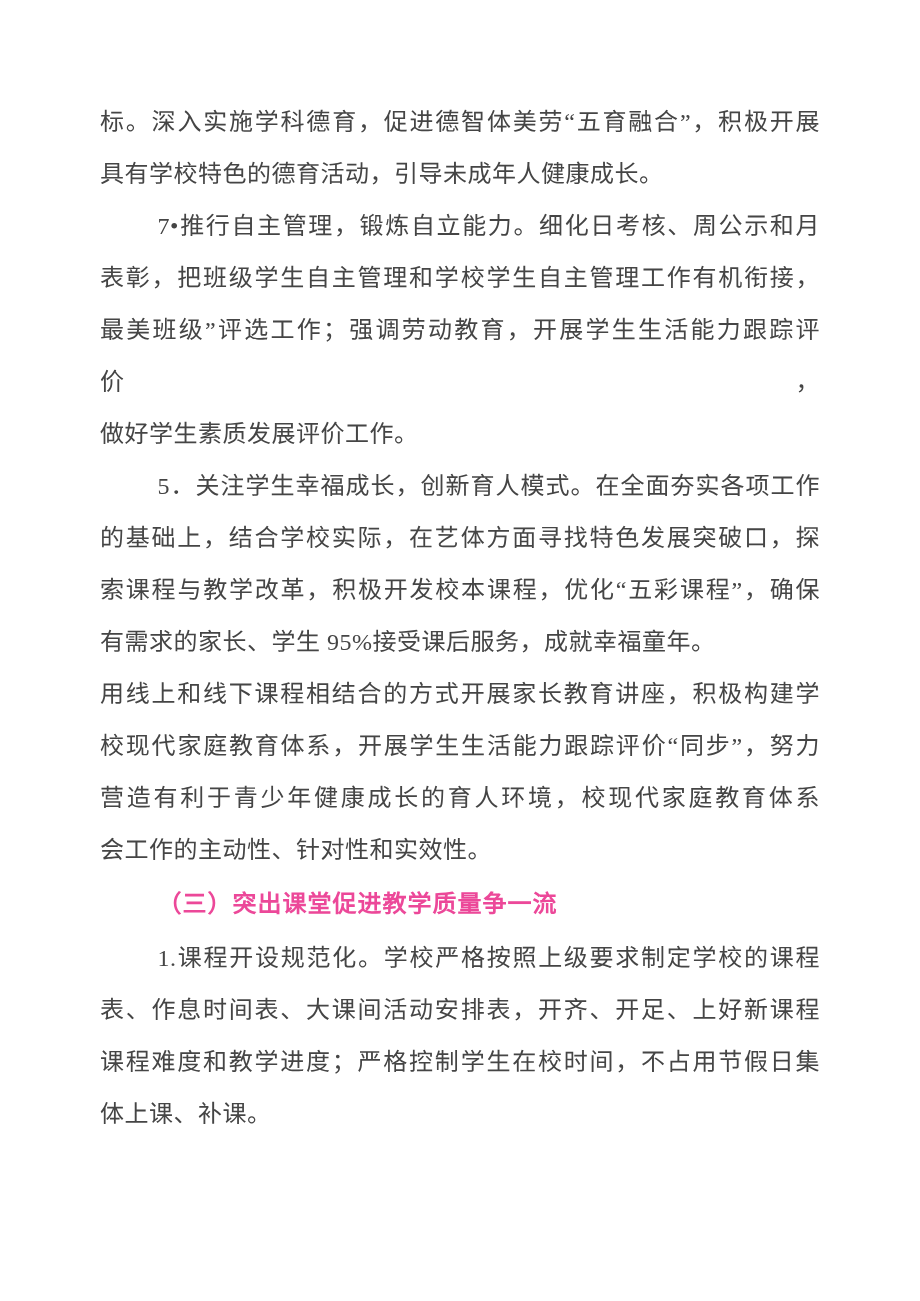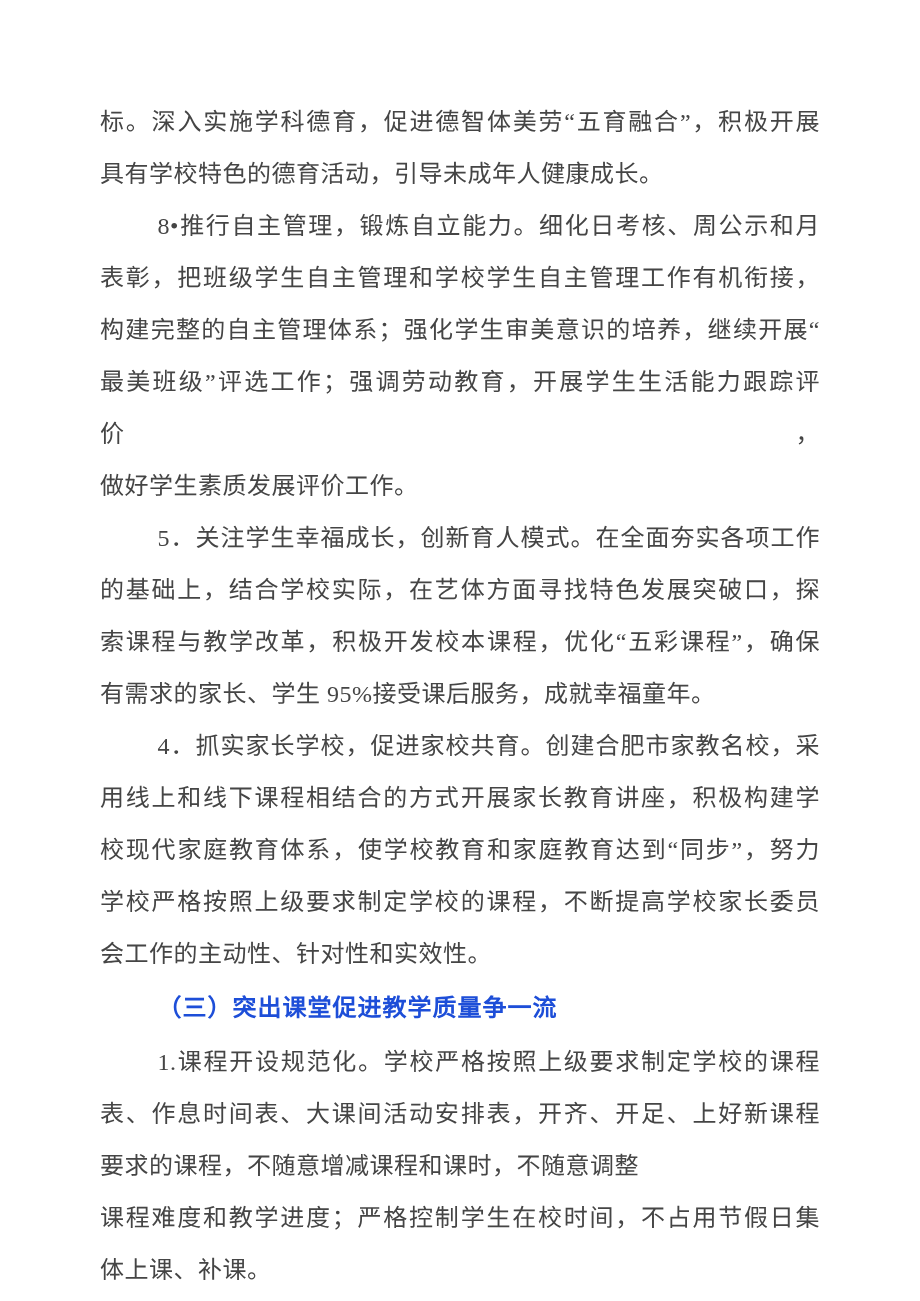--- a/index.html
+++ b/index.html
@@ -33,47 +33,44 @@
   }
   .doc-line.para-end {
     text-align: center;
     text-align-last: left;
   }
   .doc-line.indent {
     text-indent: 2.4em;
   }
   .doc-line.heading {
     font-weight: 700;
-    color: #1d4ed8;
+    color: #ec4899;
     letter-spacing: 1px;
     text-align: center;
     text-align-last: left;
     margin-top: 2px;
     margin-bottom: 2px;
   }
 </style>
 </head>
 <body>
 
 <div class="page">
   <p class="doc-line">标。深入实施学科德育，促进德智体美劳“五育融合”，积极开展</p>
   <p class="doc-line para-end">具有学校特色的德育活动，引导未成年人健康成长。</p>
-  <p class="doc-line indent">8•推行自主管理，锻炼自立能力。细化日考核、周公示和月</p>
+  <p class="doc-line indent">7•推行自主管理，锻炼自立能力。细化日考核、周公示和月</p>
   <p class="doc-line">表彰，把班级学生自主管理和学校学生自主管理工作有机衔接，</p>
-  <p class="doc-line">构建完整的自主管理体系；强化学生审美意识的培养，继续开展“</p>
   <p class="doc-line">最美班级”评选工作；强调劳动教育，开展学生生活能力跟踪评价，</p>
   <p class="doc-line para-end">做好学生素质发展评价工作。</p>
   <p class="doc-line indent">5．关注学生幸福成长，创新育人模式。在全面夯实各项工作</p>
   <p class="doc-line">的基础上，结合学校实际，在艺体方面寻找特色发展突破口，探</p>
   <p class="doc-line">索课程与教学改革，积极开发校本课程，优化“五彩课程”，确保</p>
   <p class="doc-line para-end">有需求的家长、学生 95%接受课后服务，成就幸福童年。</p>
-  <p class="doc-line indent">4．抓实家长学校，促进家校共育。创建合肥市家教名校，采</p>
   <p class="doc-line">用线上和线下课程相结合的方式开展家长教育讲座，积极构建学</p>
-  <p class="doc-line">校现代家庭教育体系，使学校教育和家庭教育达到“同步”，努力</p>
-  <p class="doc-line">学校严格按照上级要求制定学校的课程，不断提高学校家长委员</p>
+  <p class="doc-line">校现代家庭教育体系，开展学生生活能力跟踪评价“同步”，努力</p>
+  <p class="doc-line">营造有利于青少年健康成长的育人环境，校现代家庭教育体系</p>
   <p class="doc-line para-end">会工作的主动性、针对性和实效性。</p>
   <p class="doc-line heading indent">（三）突出课堂促进教学质量争一流</p>
   <p class="doc-line indent">1.课程开设规范化。学校严格按照上级要求制定学校的课程</p>
   <p class="doc-line">表、作息时间表、大课间活动安排表，开齐、开足、上好新课程</p>
-  <p class="doc-line para-end">要求的课程，不随意增减课程和课时，不随意调整</p>
   <p class="doc-line">课程难度和教学进度；严格控制学生在校时间，不占用节假日集</p>
   <p class="doc-line para-end">体上课、补课。</p>
 </div>
 
 </body></html>

